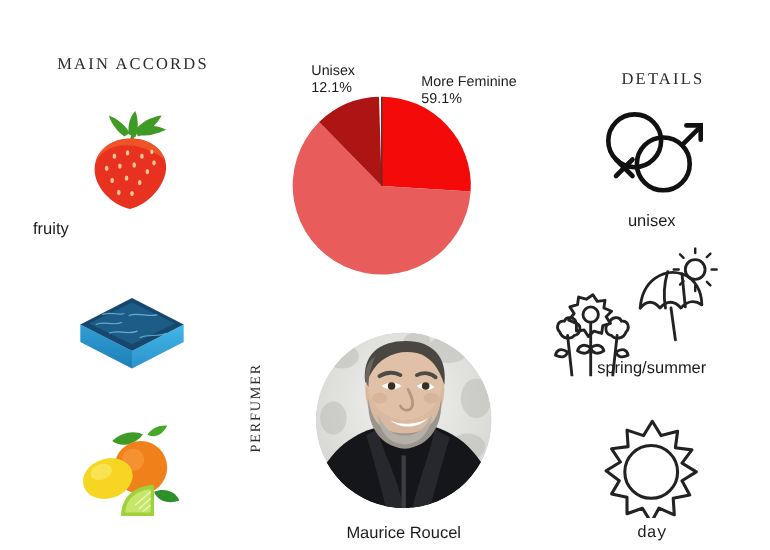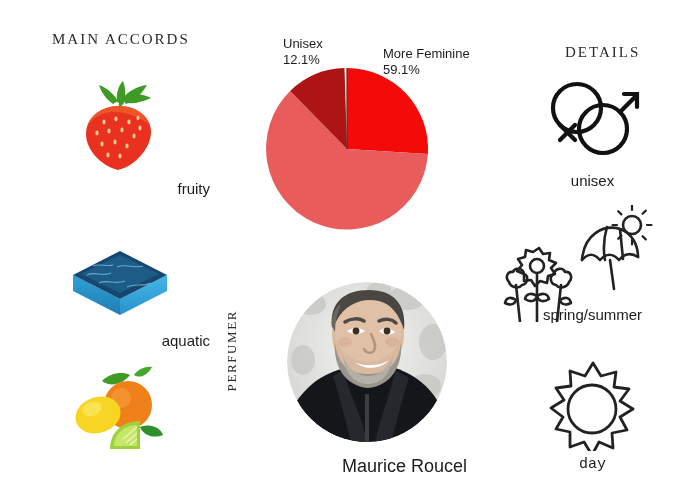--- a/index.html
+++ b/index.html
@@ -4,40 +4,40 @@
 <style>
   html,body{margin:0;padding:0;}
   body{
     width:700px;height:500px;
     background:#ffffff;
     font-family:"Liberation Sans", sans-serif;
     color:#1a1a1a;
     overflow:hidden;
     position:relative;
   }
-  .page{position:relative;width:700px;height:476px;}
+  .page{position:relative;width:700px;height:476px;margin-top:20px;}
 
   
   .col-header{
     position:absolute;
     font-family:"Liberation Serif", serif;
     font-size:15px;
     letter-spacing:2.0px;
     color:#2b2b2b;
     white-space:nowrap;
     font-weight:400;
   }
   #hdr-accords{left:52px;top:31px;}
   #hdr-details{left:565px;top:44px;}
 
   
   .accord{
     position:absolute;
     left:30px;width:180px;
-    text-align:right;
+    text-align:left;
   }
   #accord-0{top:80px;}
   #accord-1{top:232px;}
   #accord-2{top:362px;}
   .accord-art{
     height:96px;
     display:flex;align-items:center;justify-content:center;
   }
   .accord-label{
     font-size:15px;color:#1c1c1c;margin-top:4px;
@@ -79,21 +79,21 @@
     transform:rotate(180deg);
     white-space:nowrap;
   }
   #perfumer-photo{
     position:absolute;left:287px;top:282px;
     width:160px;height:160px;border-radius:50%;
     overflow:hidden;
   }
   #perfumer-name{
     position:absolute;left:267px;top:456px;width:200px;
-    text-align:right;font-size:18px;color:#1c1c1c;
+    text-align:center;font-size:15px;color:#1c1c1c;
   }
 </style>
 </head>
 <body>
 
 <div class="page">
 
   <div class="col-header" id="hdr-accords">MAIN  ACCORDS</div>
 
   <div class="accord" id="accord-0">
@@ -153,21 +153,20 @@
         <path d="M16 35 L55 16 L94 35 L55 54 Z" fill="#1d5c86"></path>
         <g stroke="#7fc5e8" stroke-width="1.1" fill="none" opacity="0.75">
           <path d="M22 36 C30 32 38 38 46 34"></path>
           <path d="M34 44 C42 40 50 46 60 42"></path>
           <path d="M52 28 C60 24 70 30 78 27"></path>
           <path d="M62 48 C70 44 78 48 86 44"></path>
           <path d="M28 27 C36 24 42 28 48 26"></path>
         </g>
       </svg>
     </div>
-    <div class="accord-label">aquatic</div>
   </div>
 
   <div class="accord" id="accord-2">
     <div class="accord-art">
       <svg width="104" height="94" viewBox="0 0 104 94">
 
         <path d="M34 18 C42 10 54 8 62 12 C54 22 42 24 34 18 Z" fill="#3f9a26"></path>
         <path d="M66 12 C70 6 78 3 84 4 C80 12 72 16 66 12 Z" fill="#46a82b"></path>
 
         <circle cx="60" cy="42" r="24" fill="#f0801a"></circle>

